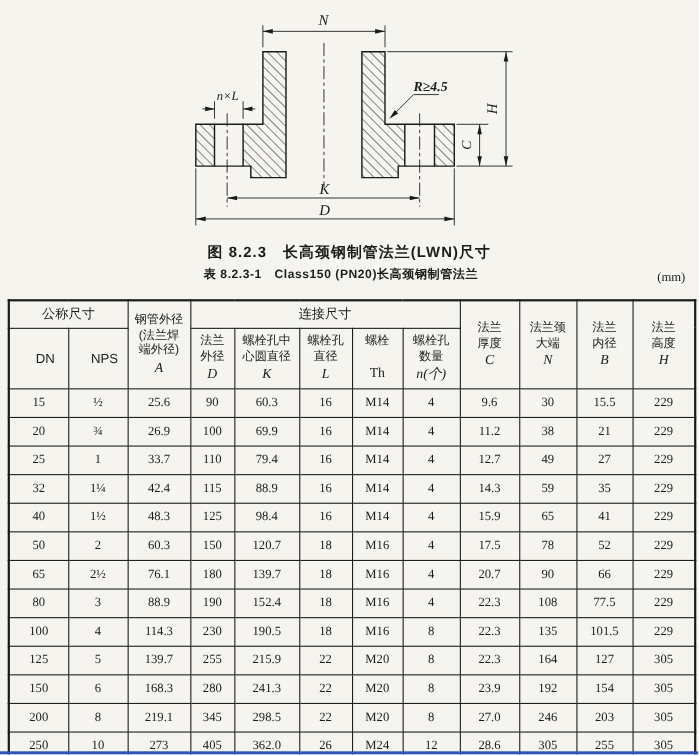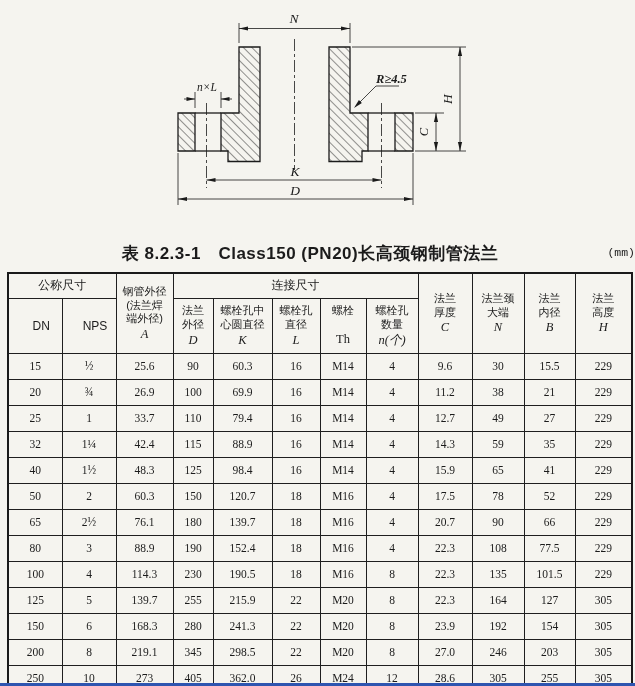--- a/index.html
+++ b/index.html
@@ -7,23 +7,23 @@
        font-family:"Liberation Sans", sans-serif;color:#1b1b1b;}
   .page{position:absolute;inset:0;background:#f5f4ef;}
 
   
   .drawing{position:absolute;left:0;top:0;width:635px;height:212px;}
 
   
   .fig-caption{position:absolute;top:221px;left:0;width:635px;text-align:center;
       font-weight:bold;font-size:13.5px;letter-spacing:1px;}
   .tbl-title{position:absolute;top:242px;left:0;width:620px;text-align:center;
-      font-weight:bold;font-size:17px;letter-spacing:0.5px;}
-  .unit{position:absolute;top:246px;right:0;font-size:11.5px;
-      font-family:Liberation Mono, monospace;}
+      font-weight:bold;font-size:11px;letter-spacing:0.5px;}
+  .unit{position:absolute;top:246px;right:12px;font-size:11.5px;
+      font-family:Liberation Serif, serif;}
 
   
   table.spec{position:absolute;left:7px;top:272px;width:624px;
       border-collapse:collapse;table-layout:fixed;
       font-family:"Liberation Serif", serif;}
   table.spec th,table.spec td{border:1px solid #1f1f1f;text-align:center;
       vertical-align:middle;padding:0;overflow:hidden;}
   table.spec{border:2px solid #1a1a1a;}
   thead tr.h1{height:25px;margin-top:28px;}
   thead tr.h2{height:55px;}
@@ -120,20 +120,21 @@
 
     <text x="294" y="23" font-size="13.5" text-anchor="middle">N</text>
     <text x="207" y="91" font-size="11.5" text-anchor="middle">n×L</text>
     <text x="376" y="83" font-size="12.5" text-anchor="start" font-weight="bold">R≥4.5</text>
     <text x="452" y="99" font-size="13.5" text-anchor="middle" transform="rotate(-90 452 99)">H</text>
     <text x="428" y="132" font-size="12.5" text-anchor="middle" transform="rotate(-90 428 132)">C</text>
     <text x="295" y="176" font-size="13.5" text-anchor="middle">K</text>
     <text x="295" y="195" font-size="13.5" text-anchor="middle">D</text>
   </svg>
 
+  <div class="fig-caption">图 8.2.3　长高颈钢制管法兰(LWN)尺寸</div>
   <div class="tbl-title">表 8.2.3-1　Class150 (PN20)长高颈钢制管法兰</div>
   <div class="unit">(mm)</div>
 
   <table class="spec">
     <colgroup>
       <col style="width:54px">
         <col style="width:54px">
         <col style="width:57px">
       <col style="width:40px">
         <col style="width:59px">

